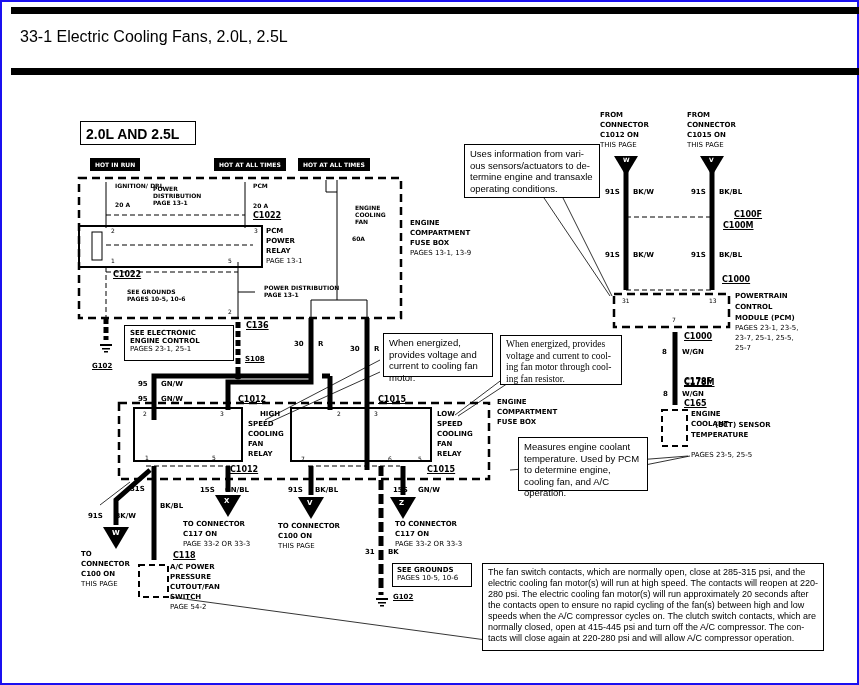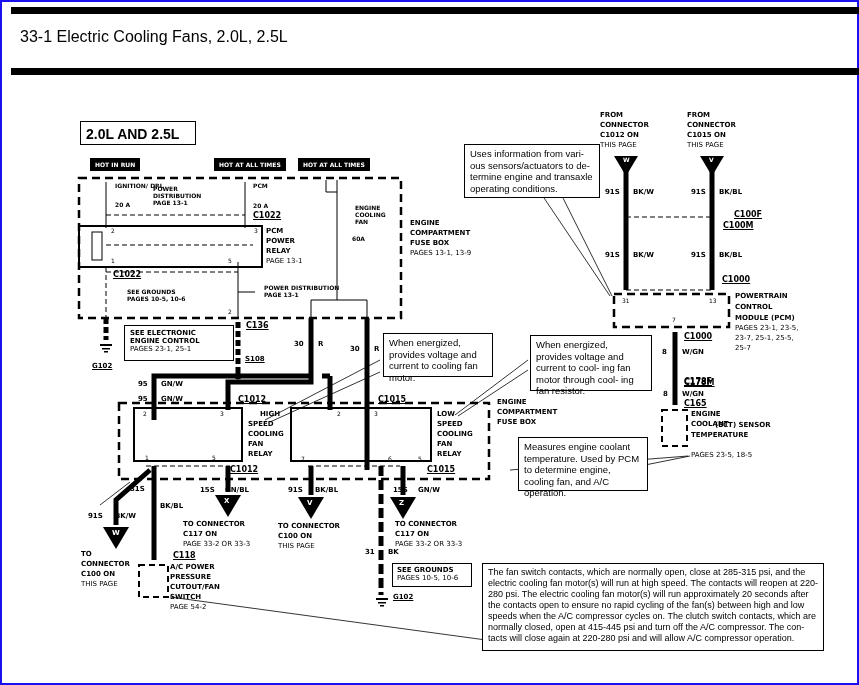--- a/index.html
+++ b/index.html
@@ -293,19 +293,19 @@
 <div class="t s8 b u" style="left:684px;top:378px;">C178M</div>
 <div class="t s8 b u" style="left:684px;top:377px;">C178F</div>
 <div class="t s7 b" style="left:663px;top:390px;">8</div>
 <div class="t s7 b" style="left:682px;top:390px;">W/GN</div>
 <div class="t s8 b u" style="left:684px;top:399px;">C165</div>
 
 <div class="t s7 b" style="left:691px;top:410px;">ENGINE</div>
 <div class="t s7 b" style="left:691px;top:420px;">COOLANT</div>
 <div class="t s7 b" style="left:691px;top:431px;">TEMPERATURE</div>
 <div class="t s7 b" style="left:691px;top:421px;padding-left:24px;">(ECT) SENSOR</div>
-<div class="t s7" style="left:691px;top:451px;">PAGES 23-5, 18-5</div>
+<div class="t s7" style="left:691px;top:451px;">PAGES 23-5, 25-5</div>
 
 <div class="callout" style="left:464px;top:144px;width:136px;height:54px;">Uses information from vari- ous sensors/actuators to de- termine engine and transaxle operating conditions.</div>
 <div class="callout" style="left:383px;top:333px;width:110px;height:44px;">When energized, provides voltage and current to cooling fan motor.</div>
-<div class="callout" style="left:530px;top:335px;width:122px;height:56px;">When energized, provides voltage and current to cool- ing fan motor through cool- ing fan resistor.</div>
+<div class="callout" style="left:500px;top:335px;width:122px;height:50px;font-family:Liberation Serif, serif;">When energized, provides voltage and current to cool- ing fan motor through cool- ing fan resistor.</div>
 <div class="callout" style="left:518px;top:437px;width:130px;height:54px;">Measures engine coolant temperature. Used by PCM to determine engine, cooling fan, and A/C operation.</div>
 <div class="callout" style="left:482px;top:563px;width:342px;height:88px;font-size:9px;">The fan switch contacts, which are normally open, close at 285-315 psi, and the electric cooling fan motor(s) will run at high speed. The contacts will reopen at 220-280 psi. The electric cooling fan motor(s) will run approximately 20 seconds after the contacts open to ensure no rapid cycling of the fan(s) between high and low speeds when the A/C compressor cycles on. The clutch switch contacts, which are normally closed, open at 415-445 psi and turn off the A/C compressor. The con- tacts will close again at 220-280 psi and will allow A/C compressor operation.</div>
 
 </body></html>

